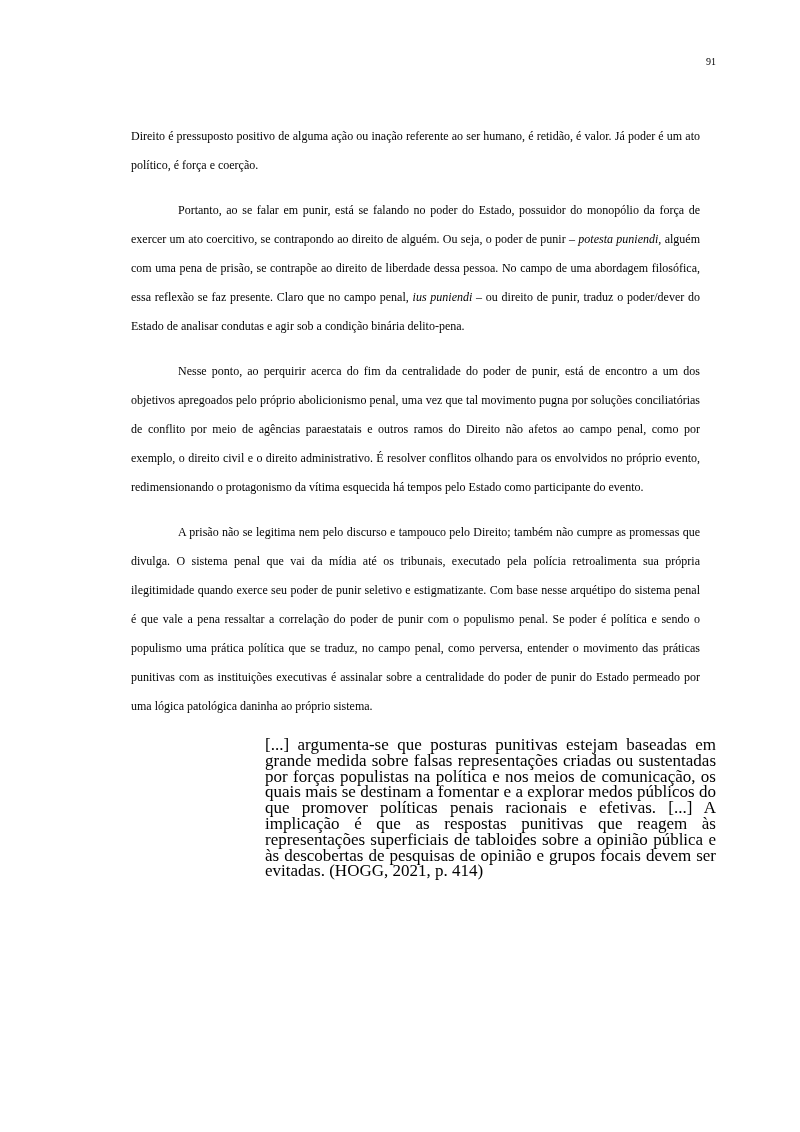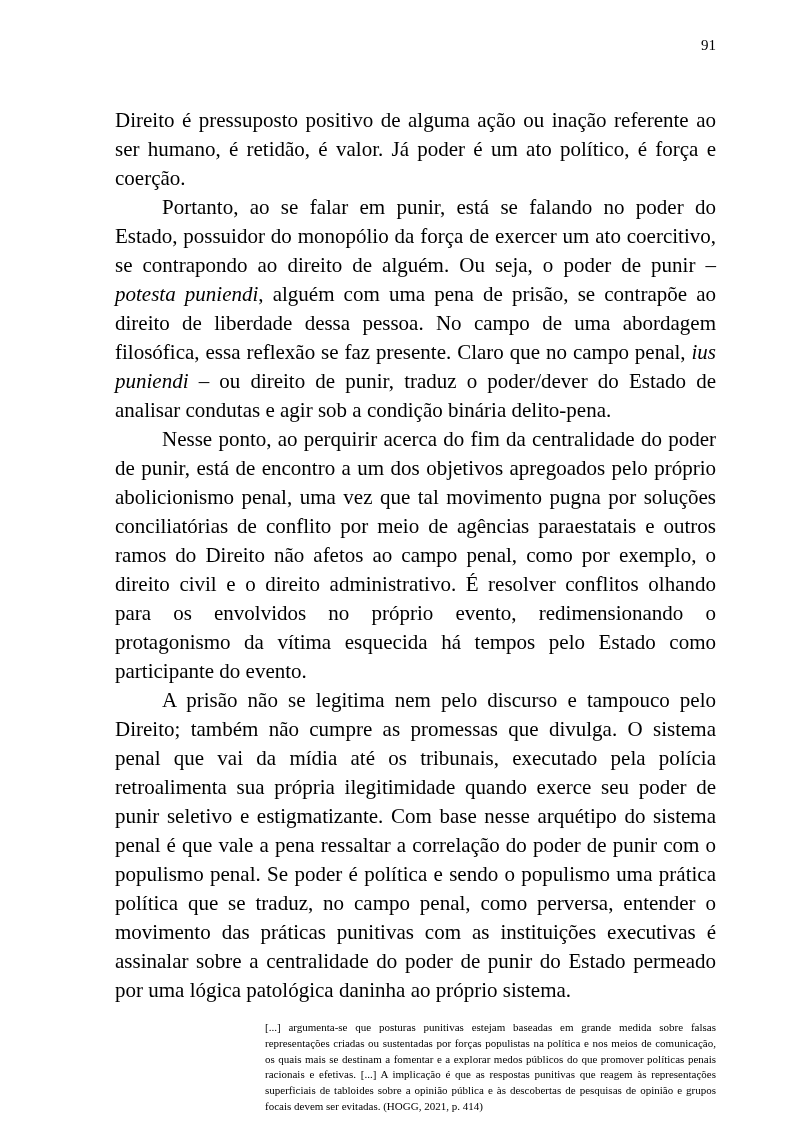--- a/index.html
+++ b/index.html
@@ -11,48 +11,48 @@
     position: relative;
     width: 800px;
     height: 1132px;
     background: #ffffff;
     color: #000000;
     font-family: "Liberation Serif", serif;
     overflow: hidden;
   }
   .page-number {
     position: absolute;
-    top: 38px;
+    top: 57px;
     right: 84px;
-    font-size: 15px;
+    font-size: 10px;
     line-height: 1;
   }
   .content {
     position: absolute;
     left: 115px;
     top: 106px;
     width: 601px;
   }
   p.para {
-    margin: 0;
-    font-size: 21px;
+    margin: 16px;
+    font-size: 12px;
     line-height: 29px;
     text-align: justify;
   }
   p.para.indent {
     text-indent: 47px;
     font-family: Liberation Serif, serif;
   }
   .italic {
     font-style: italic;
   }
   blockquote.quote {
     margin: 15px 0 0 150px;
     padding: 0;
-    font-size: 11px;
+    font-size: 17px;
     line-height: 15.8px;
     text-align: justify;
   }
 </style>
 </head>
 <body>
 
 <div class="page">
 
   <div class="page-number">91</div>

